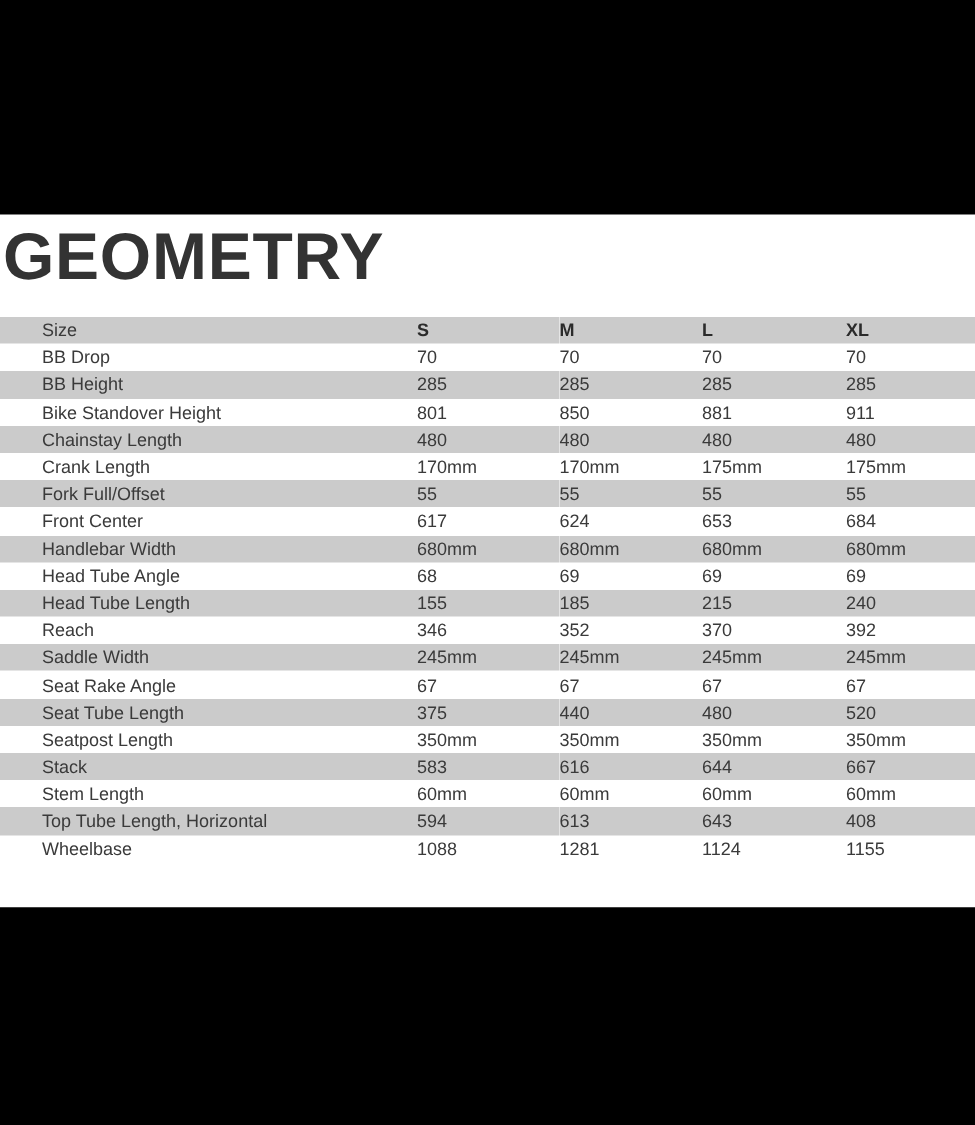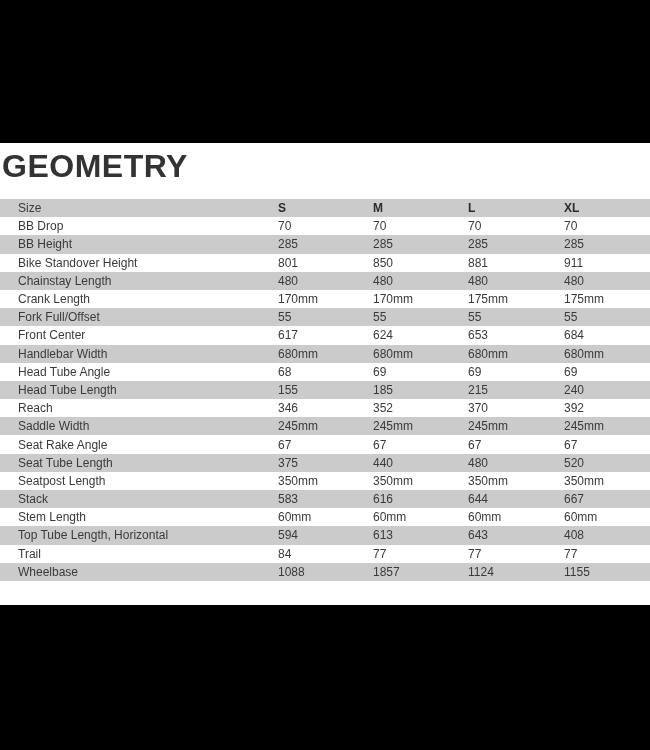--- a/index.html
+++ b/index.html
@@ -23,21 +23,21 @@
   .letterbox.top { height: 143px; }
   .letterbox.bottom { flex: 1; }
   .content {
     background: #ffffff;
     width: 100%;
     height: 462px;
     box-sizing: border-box;
   }
   h1.page-title {
     margin: 7px 0 0 2px;
-    font-size: 32px;
+    font-size: 44px;
     line-height: 1;
     font-weight: bold;
     color: #333333;
     letter-spacing: 0.5px;
   }
   table.geo {
     width: 650px;
     border-collapse: collapse;
     table-layout: fixed;
     margin-top: 17px;
@@ -51,21 +51,21 @@
   table.geo col.c-xl { width: auto; }
   table.geo th, table.geo td {
     height: 18.2px;
     padding: 0;
     vertical-align: middle;
     text-align: left;
     font-weight: normal;
     white-space: nowrap;
     overflow: hidden;
   }
-  table.geo .label-cell { padding-left: 18px; }
+  table.geo .label-cell { padding-left: 28px; }
   table.geo thead tr { background: #cbcbcb; }
   table.geo thead th.size-col { font-weight: bold; color: #2b2b2b; }
   table.geo tbody tr:nth-child(even) { background: #cbcbcb; }
   table.geo tbody tr:nth-child(odd)  { background: #ffffff; }
 </style>
 </head>
 <body>
 
 <div class="stage">
   <div class="letterbox top"></div>
@@ -211,30 +211,23 @@
             <td>60mm</td>
           </tr>
           <tr>
             <td class="label-cell">Top Tube Length, Horizontal</td>
             <td>594</td>
             <td>613</td>
             <td>643</td>
             <td>408</td>
           </tr>
           <tr>
-            <td class="label-cell">Trail</td>
-            <td>84</td>
-            <td>77</td>
-            <td>77</td>
-            <td>77</td>
-          </tr>
-          <tr>
             <td class="label-cell">Wheelbase</td>
             <td>1088</td>
-            <td>1857</td>
+            <td>1281</td>
             <td>1124</td>
             <td>1155</td>
           </tr>
         </tbody>
     </table>
   </div>
 
   <div class="letterbox bottom"></div>
 </div>
 

